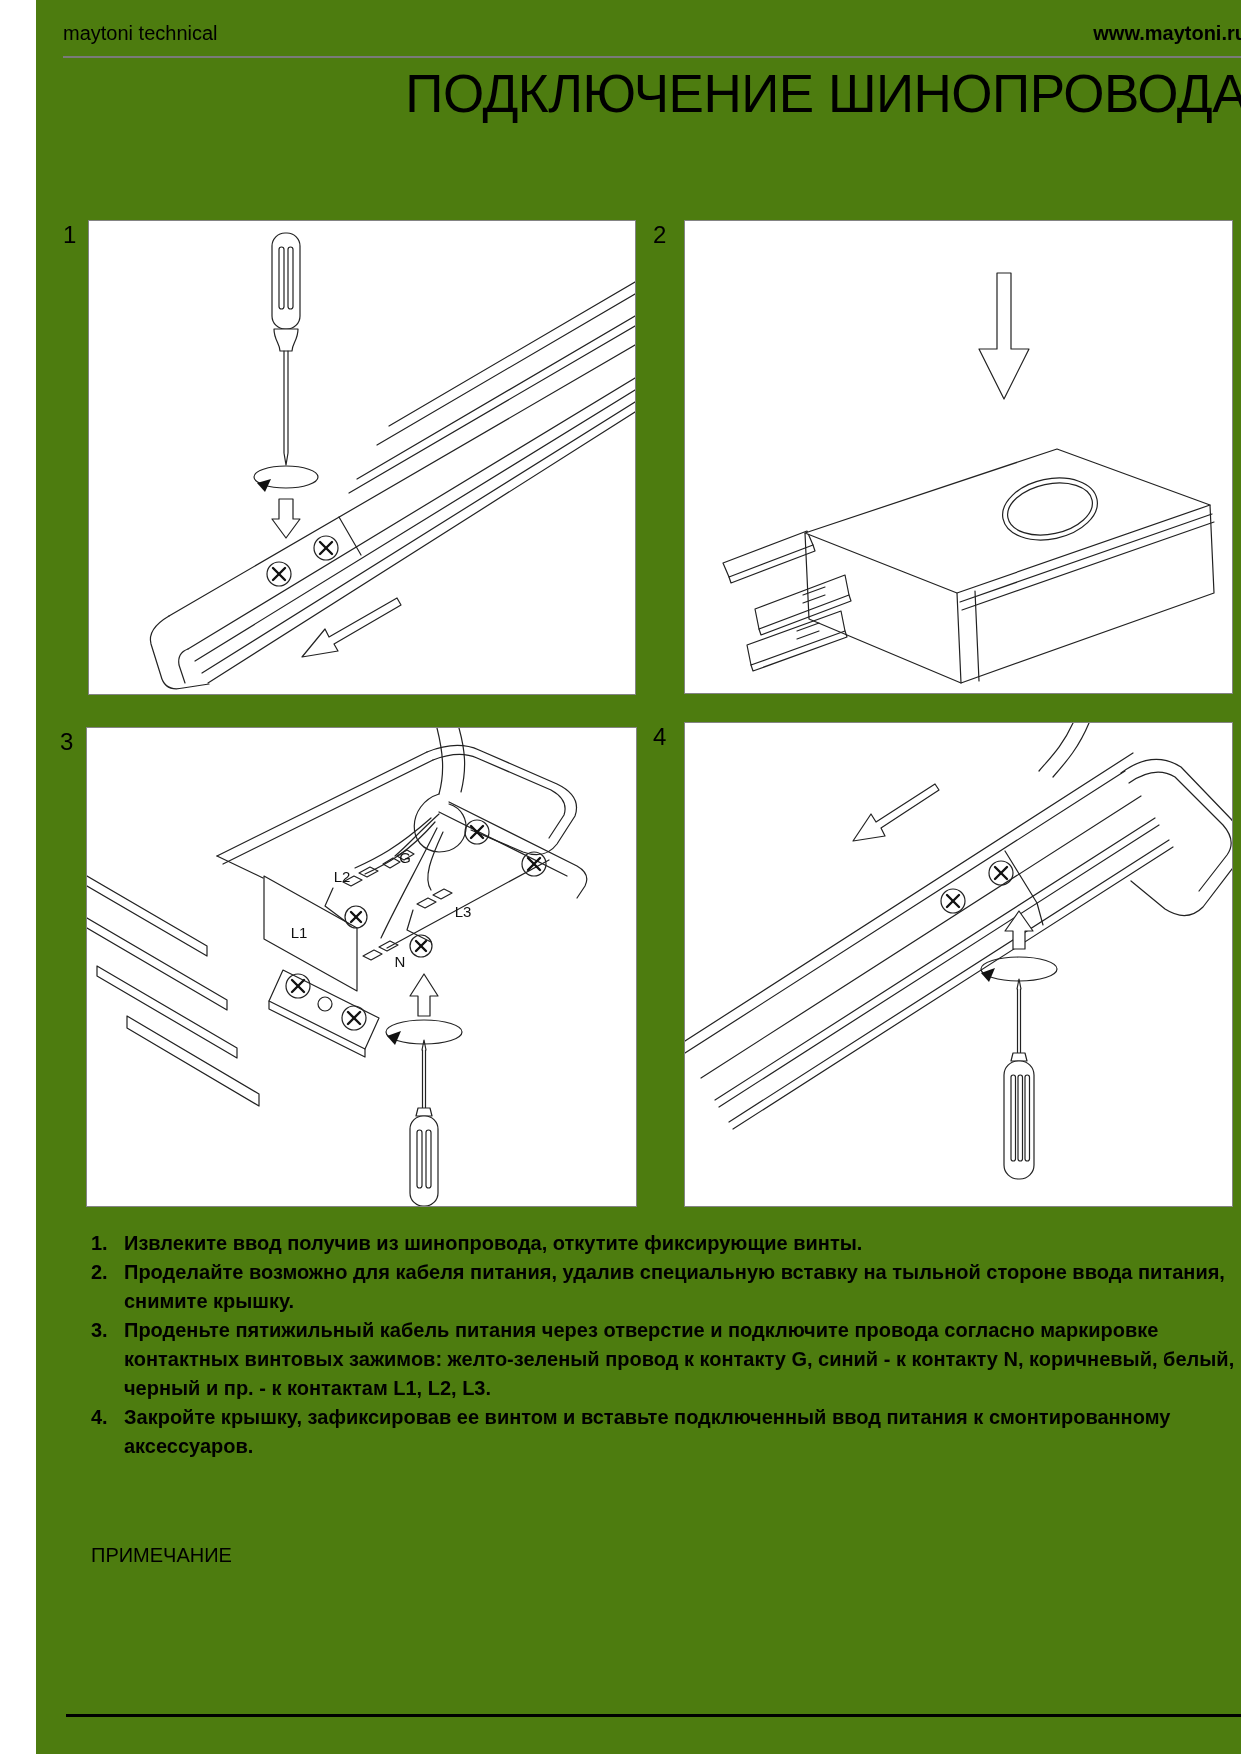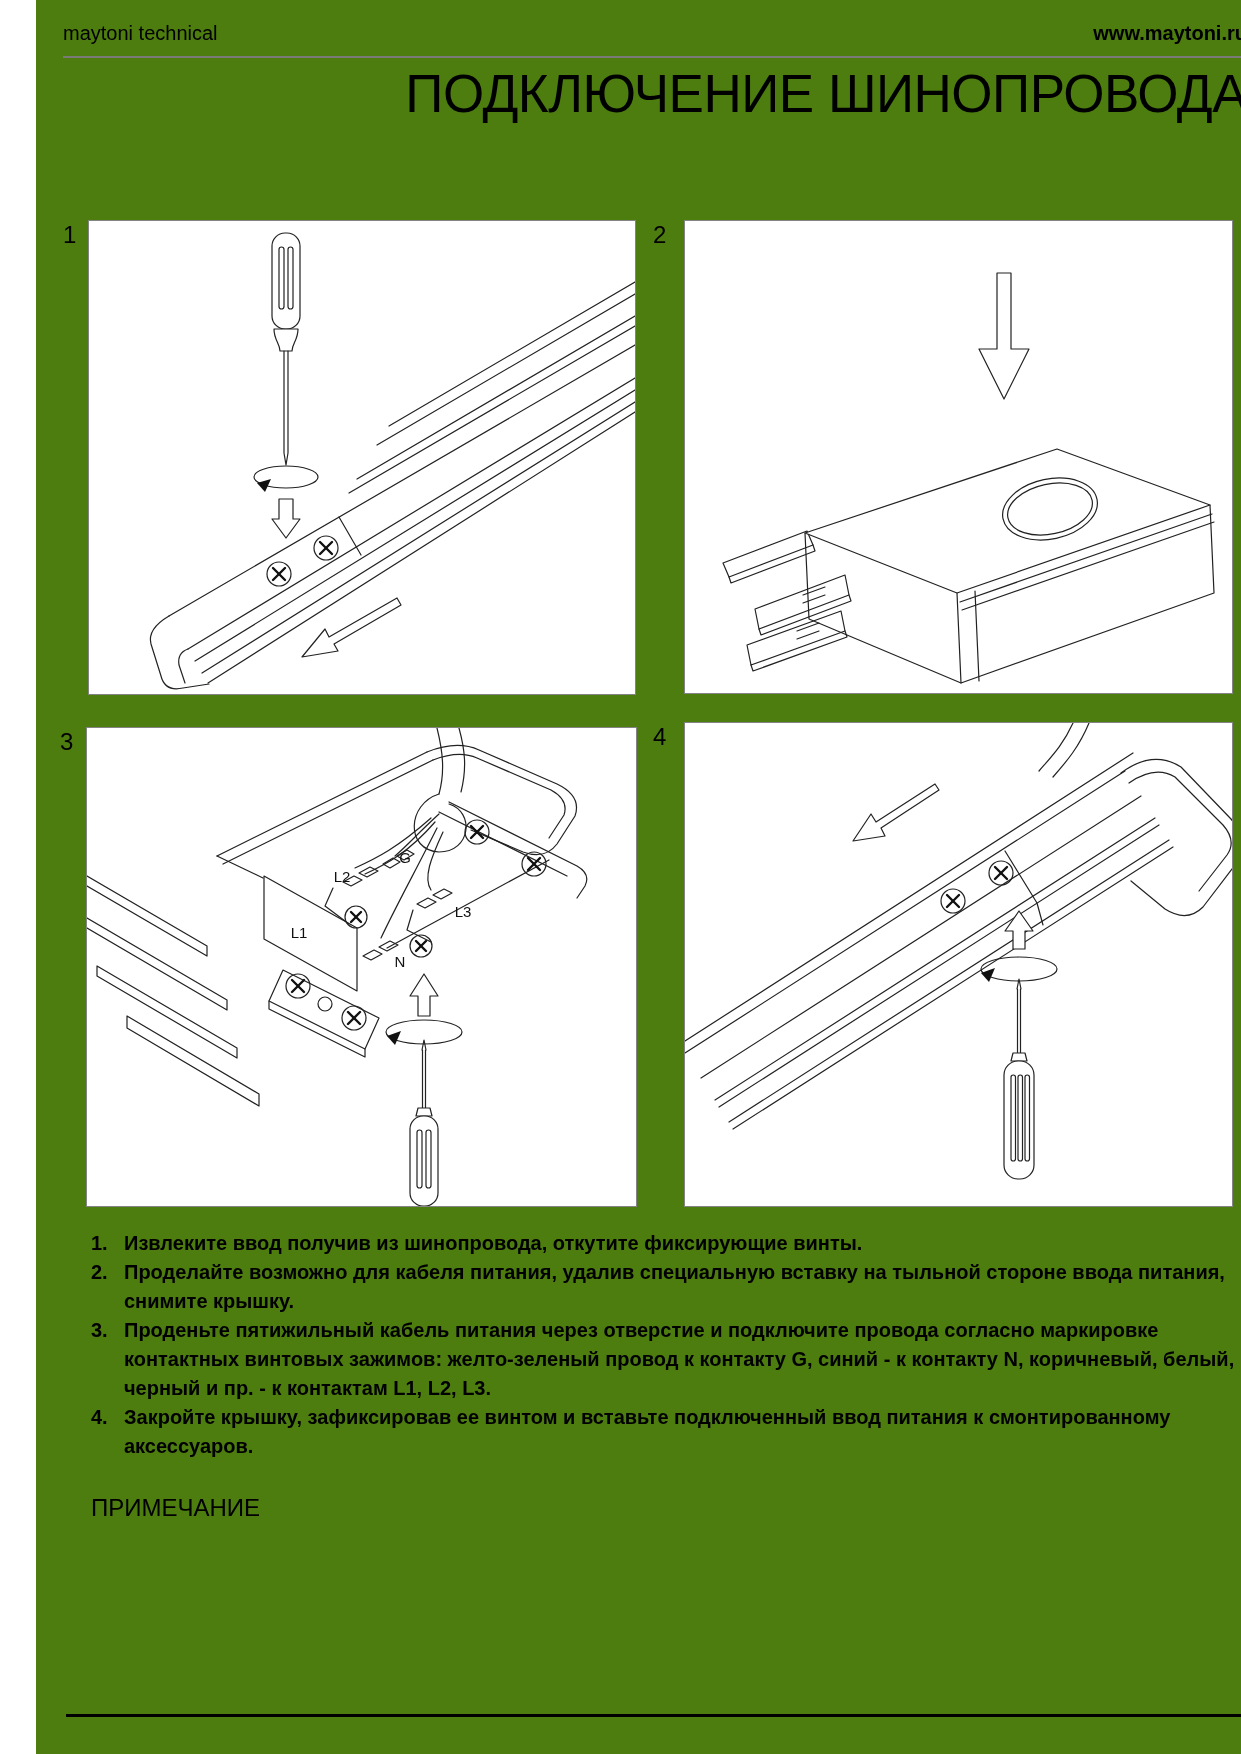--- a/index.html
+++ b/index.html
@@ -15,21 +15,21 @@
     position:absolute; right:30px; top:66px; text-align:center;
     font-size:53px; line-height:56px; font-weight:400; letter-spacing:-0.5px; white-space:nowrap;
   }
   .fig-num { position:absolute; font-size:24px; line-height:26px; }
   .fig-box { position:absolute; border:1px solid #848484; background:#fff; }
   .fig-box svg { display:block; }
   .steps { position:absolute; left:55px; top:1229px; width:1158px; }
   .step { display:flex; }
   .step-num { width:33px; flex:0 0 33px; font-weight:700; font-size:20px; line-height:29px; }
   .step-text { flex:1; font-weight:700; font-size:20px; line-height:29px; }
-  .note-heading { position:absolute; left:55px; top:1493px; font-size:24px; line-height:29px; font-weight:400; }
+  .note-heading { position:absolute; left:55px; top:1541px; font-size:20px; line-height:29px; font-weight:400; }
   .note-body { position:absolute; left:57px; top:1589px; width:1150px; font-weight:700; font-size:20px; line-height:29px; }
   .footer-rule { position:absolute; left:30px; right:30px; top:1714px; border-top:3px solid #000; }
   .dlabel { font-family:"Liberation Sans", sans-serif; font-size:15px; fill:#111; }
   .art { stroke:#222; stroke-width:1.2; fill:none; stroke-linecap:round; stroke-linejoin:round; }
   .artw { stroke:#222; stroke-width:1.2; fill:#fff; stroke-linecap:round; stroke-linejoin:round; }
   .xline { stroke:#111; stroke-width:2.4; stroke-linecap:round; }
   .solid { fill:#111; stroke:none; }
 </style>
 </head>
 <body>

